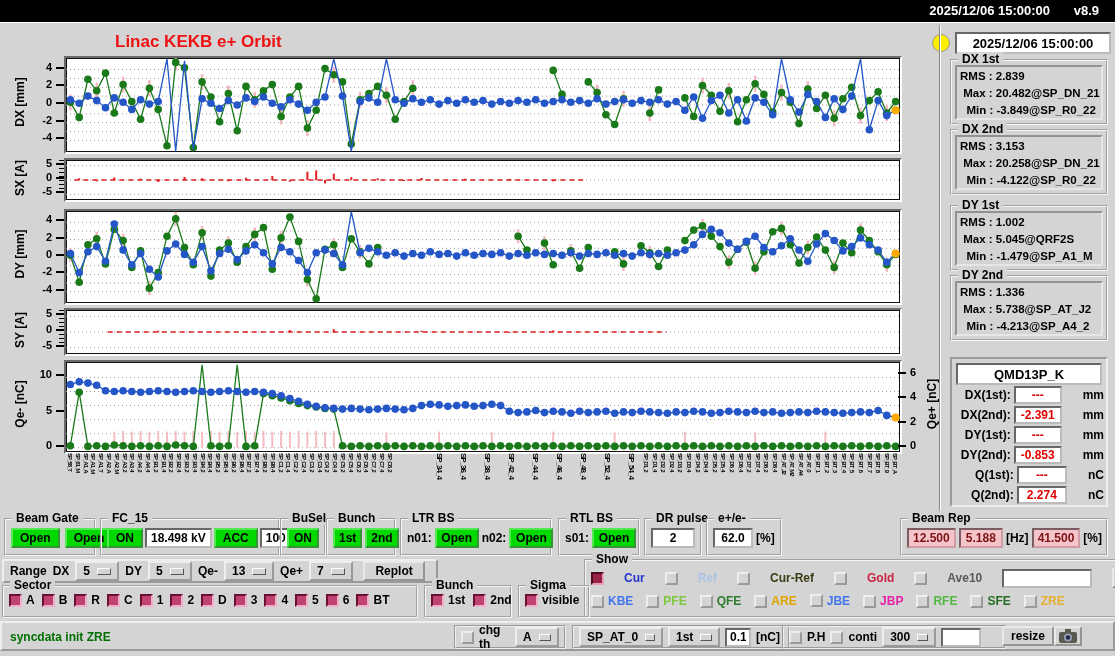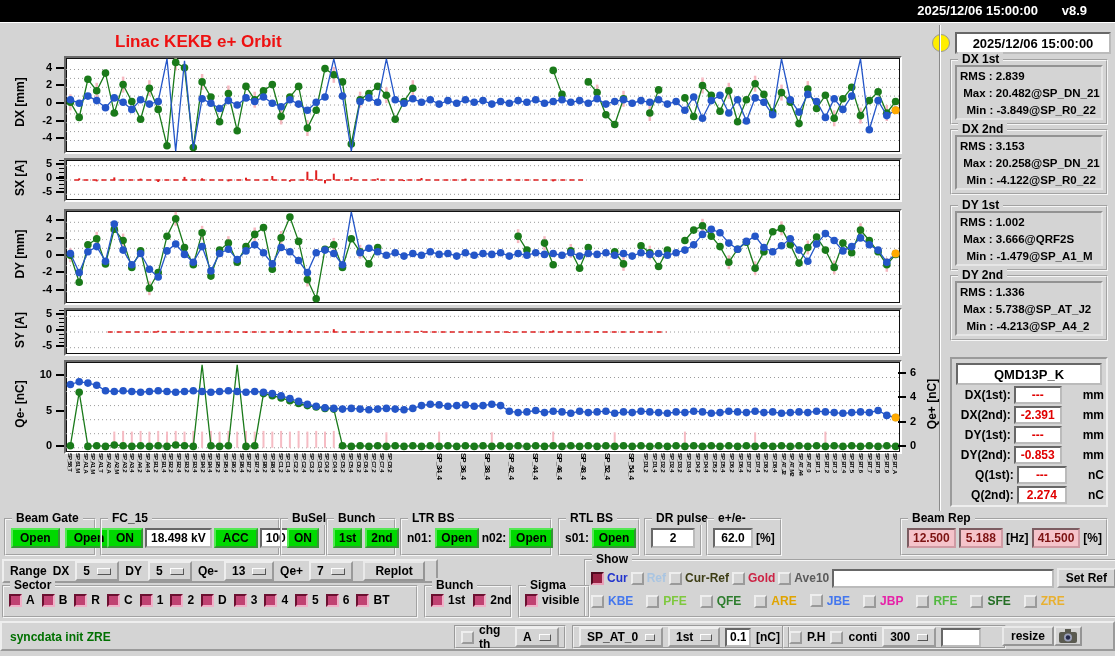--- a/index.html
+++ b/index.html
@@ -1,18 +1,18 @@
 <!DOCTYPE html>
 <html><head>
 <meta charset="utf-8">
 <style>
   html,body{margin:0;padding:0;background:#b8b8b8;}
   #root{position:relative;width:1115px;height:656px;background:#d4d4d4;font-family:"Liberation Sans",sans-serif;overflow:hidden;}
   .topbar{position:absolute;left:0;top:0;width:1115px;height:22px;background:#000;color:#fff;
-    font:bold 13px "Liberation Sans",sans-serif;line-height:22px;text-align:right;box-sizing:border-box;padding-right:28px;}
+    font:bold 13px "Liberation Sans",sans-serif;line-height:22px;text-align:right;box-sizing:border-box;padding-right:16px;}
   .topbar .ver{margin-left:20px;}
   .bodyp{position:absolute;left:0;top:22px;width:1115px;height:634px;border-top:1px solid #fff;}
   .title{position:absolute;left:115px;top:9px;color:#ee1111;font:bold 17px "Liberation Sans",sans-serif;}
   .lamp{position:absolute;left:932px;top:11px;width:16px;height:16px;border-radius:50%;background:#ffee00;border:1px solid #999;}
   .clockbox{position:absolute;left:955px;top:9px;width:152px;height:18px;background:#fff;border:2px inset #bbb;
     font:bold 13px "Liberation Sans",sans-serif;display:flex;align-items:center;justify-content:center;}
   .vsep{position:absolute;left:939px;top:2px;height:492px;width:0;border-left:1px solid #8a8a8a;border-right:1px solid #fff;}
   .plot{position:absolute;left:64px;width:834px;background:#fff;border:2px solid;border-color:#6a6a6a #fdfdfd #fdfdfd #6a6a6a;box-shadow:inset 0 0 0 1px #111;}
   .plot svg{display:block;}
   .yaxis{position:absolute;left:18px;width:46px;}
@@ -948,21 +948,21 @@
       <div class="statinner">
           <div class="sline">RMS : 3.153</div>
           <div class="sline"> Max : 20.258@SP_DN_21</div>
           <div class="sline">  Min : -4.122@SP_R0_22</div>
         </div>
     </div>
     <div class="statgroup" style="top:182px">
       <span class="glabel">DY 1st</span>
       <div class="statinner">
           <div class="sline">RMS : 1.002</div>
-          <div class="sline"> Max : 3.666@QRF2S</div>
+          <div class="sline"> Max : 5.045@QRF2S</div>
           <div class="sline">  Min : -1.479@SP_A1_M</div>
         </div>
     </div>
     <div class="statgroup" style="top:252px">
       <span class="glabel">DY 2nd</span>
       <div class="statinner">
           <div class="sline">RMS : 1.336</div>
           <div class="sline"> Max : 5.738@SP_AT_J2</div>
           <div class="sline">  Min : -4.213@SP_A4_2</div>
         </div>
@@ -1091,21 +1091,21 @@
       <span class="rlab">Qe+</span>
       <span class="dd" style="width:44px">
           <span>7</span>
           <span class="ddbar"></span>
         </span>
       <span class="btn" style="width:62px;margin-left:4px">Replot</span>
     </div>
 
     <div class="group" style="left:584px;top:536px;width:538px;height:59px">
       <span class="glabel">Show</span>
-      <div class="grow" style="top:7px;gap:3px">
+      <div class="grow" style="top:7px;gap:20px">
         <span class="cb red"></span>
           <span class="cblab" style="margin-left: 0px; color: rgb(34, 51, 204);">Cur</span>
         <span class="cb"></span>
           <span class="cblab" style="margin-left: 0px; color: rgb(169, 197, 226);">Ref</span>
         <span class="cb"></span>
           <span class="cblab" style="margin-left: 0px; color: rgb(60, 60, 20);">Cur-Ref</span>
         <span class="cb"></span>
           <span class="cblab" style="margin-left: 0px; color: rgb(204, 34, 68);">Gold</span>
         <span class="cb"></span>
           <span class="cblab" style="margin-left: 0px; color: rgb(90, 90, 90);">Ave10</span>

